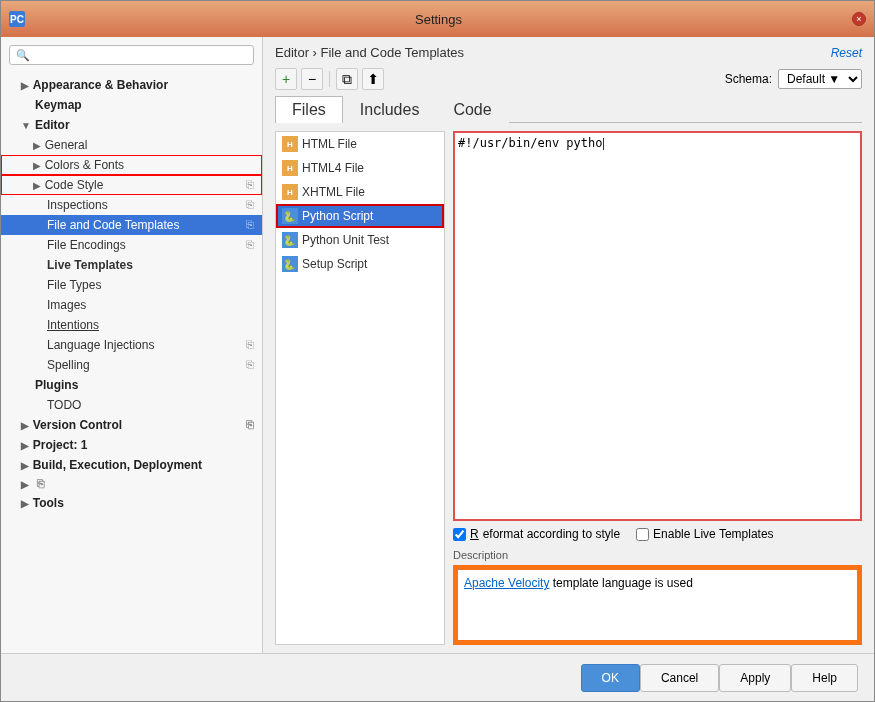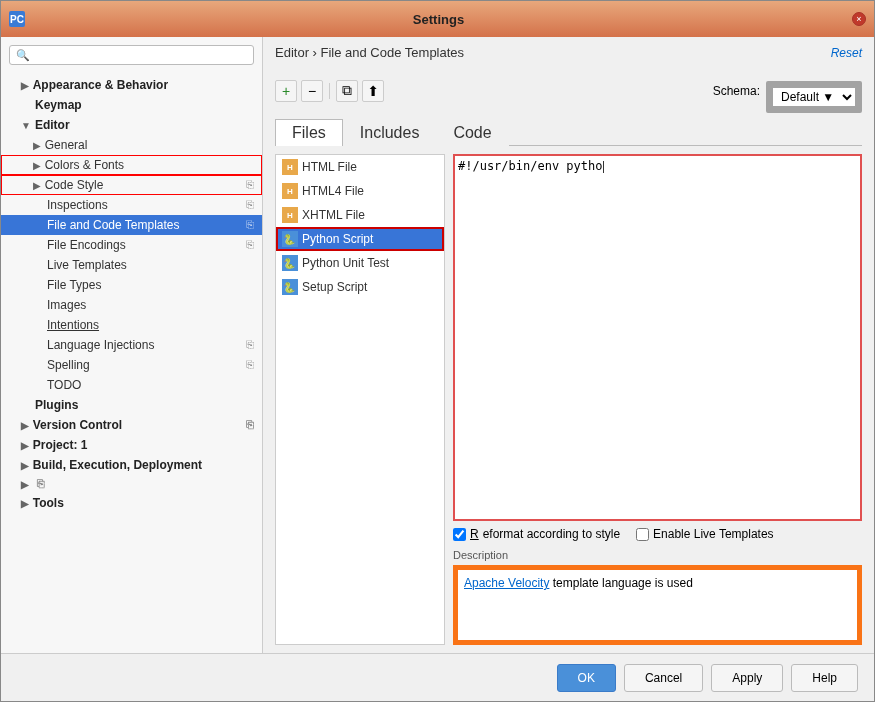--- a/index.html
+++ b/index.html
@@ -45,21 +45,21 @@
       display: flex;
       align-items: center;
       justify-content: center;
       color: white;
       font-size: 10px;
       font-weight: bold;
     }
     .title-text {
       color: #222;
       font-size: 13px;
-      font-weight: bold;
+      font-weight: normal;
     }
     .close-btn {
       width: 14px;
       height: 14px;
       background: #c0392b;
       border-radius: 50%;
       border: 1px solid #a93226;
       cursor: pointer;
       display: flex;
       align-items: center;
@@ -183,26 +183,25 @@
     }
     .tool-btn.green { color: #2a8a2a; }
     .schema-area {
       margin-left: auto;
       display: flex;
       align-items: center;
       gap: 6px;
       font-size: 12px;
     }
     .schema-select {
-      border: 7px solid #a3a3a3;
+      border: 1px solid #a3a3a3;
       background: white;
       font-size: 12px;
       padding: 1px 4px;
       border-radius: 2px;
-      margin-top: 13px;
     }
     
     .tabs {
       display: flex;
       border-bottom: 1px solid #bbb;
       margin-bottom: 8px;
     }
     .tab {
       padding: 4px 16px;
       cursor: pointer;
@@ -323,21 +322,20 @@
     }
     
     .footer {
       height: 48px;
       background: #f0f0f0;
       border-top: 1px solid #ccc;
       display: flex;
       align-items: center;
       justify-content: flex-end;
       padding: 0 16px;
-      gap: 8px;
       flex-shrink: 0;
     }
     .footer-btn {
       padding: 6px 20px;
       font-size: 12px;
       border-radius: 3px;
       cursor: pointer;
       border: 1px solid #bbb;
       background: #f5f5f5;
     }
@@ -416,21 +414,21 @@
           <span class="item-label" style="padding-left:14px;">File and Code Templates</span>
           <span class="copy-icon">⎘</span>
         </div>
 
         <div class="sidebar-item indent-2">
           <span class="item-label" style="padding-left:14px;">File Encodings</span>
           <span class="copy-icon">⎘</span>
         </div>
 
         <div class="sidebar-item indent-2">
-          <span class="item-label" style="padding-left:14px;">Live Templates</span>
+          <span class="item-label" style="padding-left:14px;font-weight:bold;">Live Templates</span>
         </div>
 
         <div class="sidebar-item indent-2">
           <span class="item-label" style="padding-left:14px;">File Types</span>
         </div>
 
 
         <div class="sidebar-item indent-2">
           <span class="item-label" style="padding-left:14px;">Images</span>
         </div>
@@ -442,26 +440,26 @@
         <div class="sidebar-item indent-2">
           <span class="item-label" style="padding-left:14px;">Language Injections</span>
           <span class="copy-icon">⎘</span>
         </div>
 
         <div class="sidebar-item indent-2">
           <span class="item-label" style="padding-left:14px;">Spelling</span>
           <span class="copy-icon">⎘</span>
         </div>
 
+        <div class="sidebar-item parent indent-1">
+          <span class="item-label" style="padding-left:14px;">Plugins</span>
+        </div>
+
         <div class="sidebar-item indent-2">
           <span class="item-label" style="padding-left:14px;">TODO</span>
-        </div>
-
-        <div class="sidebar-item parent indent-1">
-          <span class="item-label" style="padding-left:14px;">Plugins</span>
         </div>
 
         <div class="sidebar-item parent indent-1">
           <span class="arrow">▶</span>
           <span class="item-label">Version Control</span>
           <span class="copy-icon">⎘</span>
         </div>
 
         <div class="sidebar-item parent indent-1">
           <span class="arrow">▶</span>

